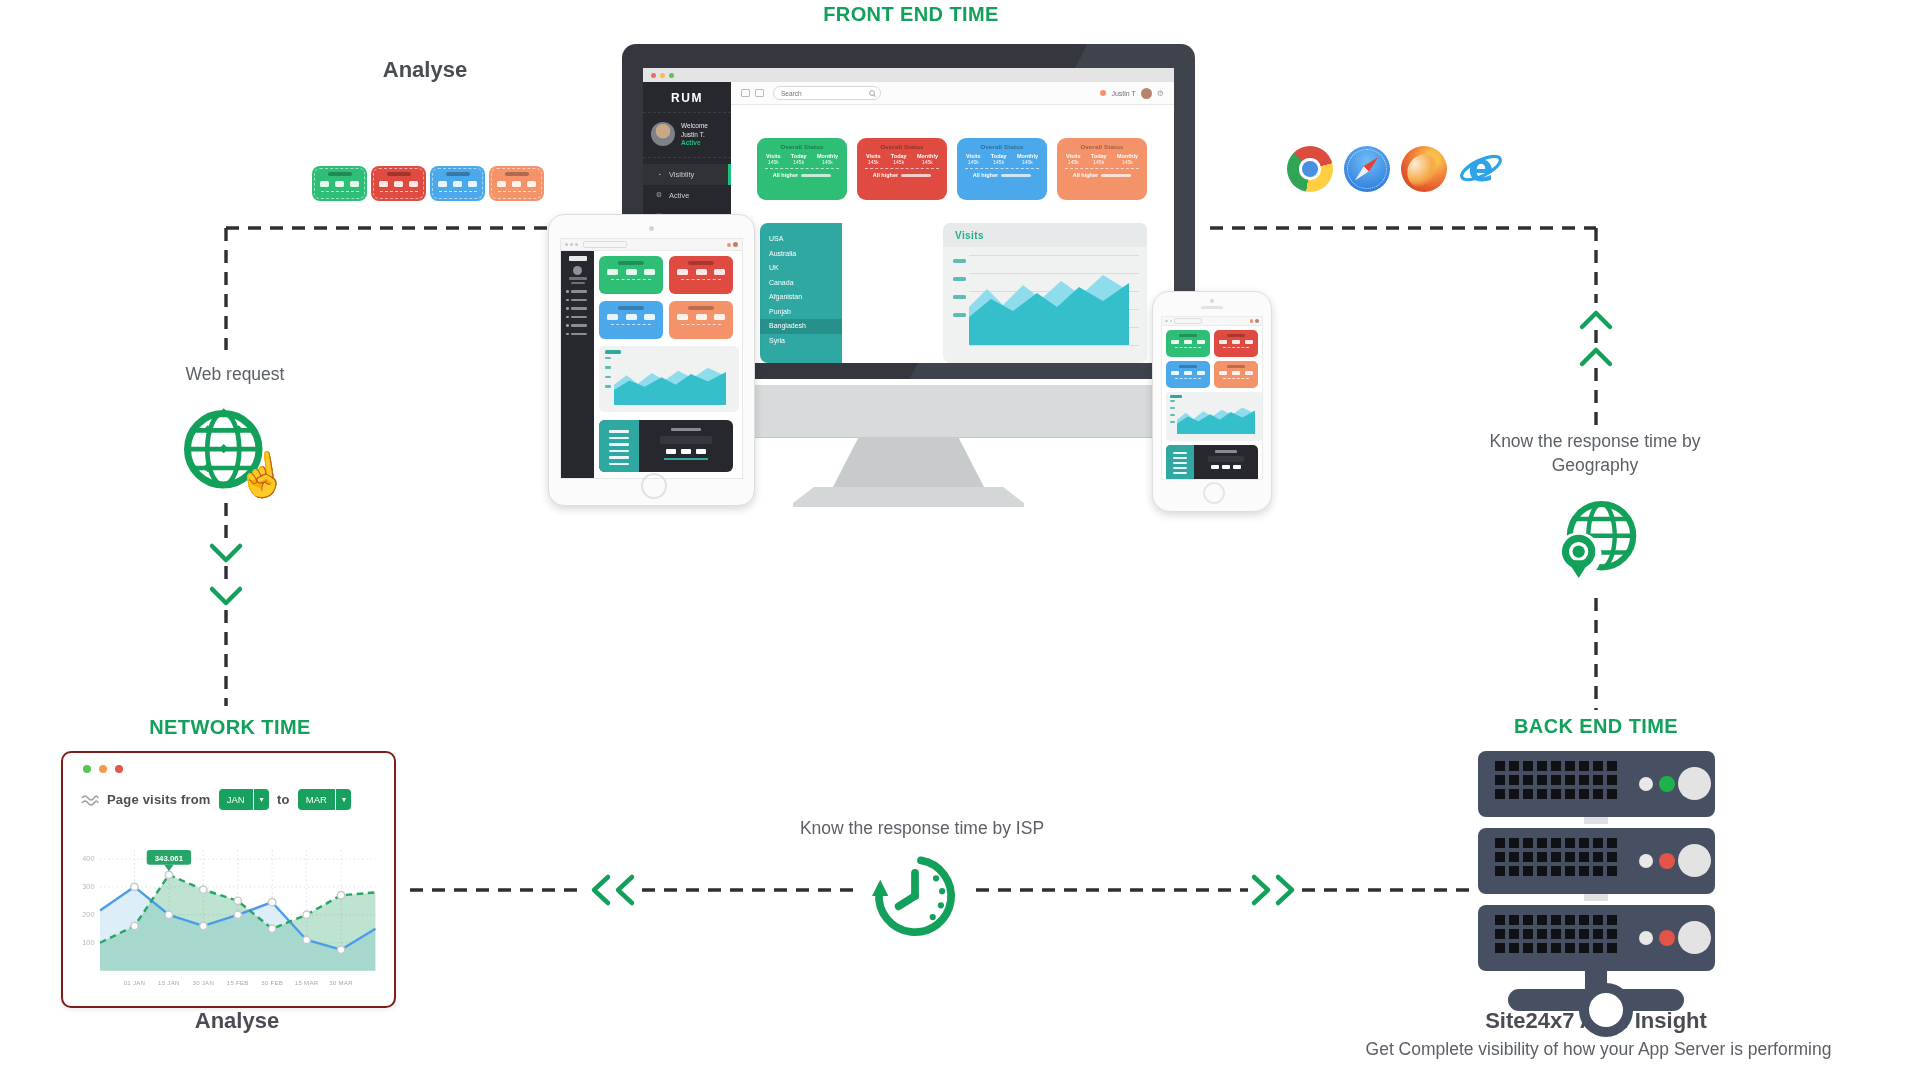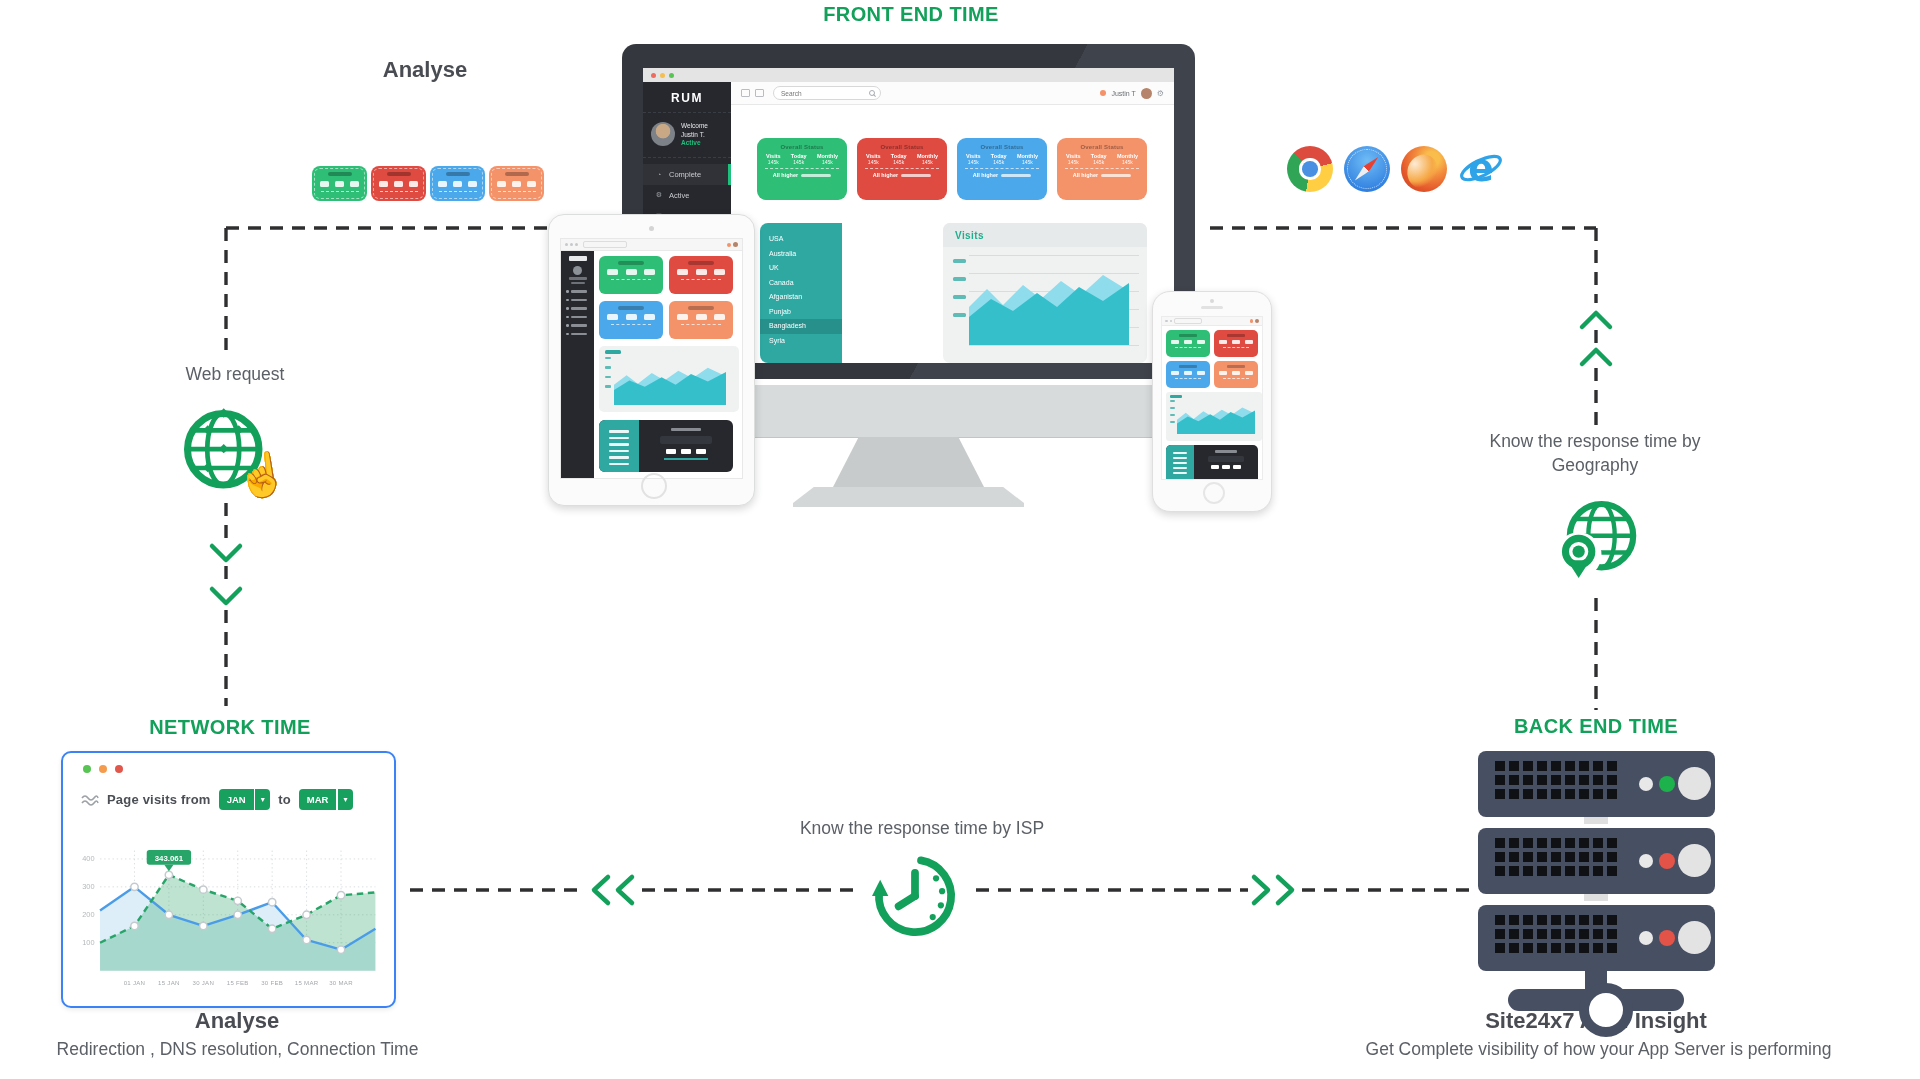--- a/index.html
+++ b/index.html
@@ -40,28 +40,28 @@
   .ic-firefox .fox{position:absolute;left:14%;top:20%;width:68%;height:72%;
      background:radial-gradient(circle at 32% 22%,#FDEBD4,#F6A947 52%,rgba(246,169,71,0) 72%);
      border-radius:58% 42% 55% 45%;transform:rotate(-14deg)}
   
   .handwrap{position:absolute;right:-8px;bottom:-6px;width:46px;height:52px}
   .handwrap span{position:absolute;left:0;top:0;font-size:42px;line-height:46px;transform:rotate(-8deg)}
   .hand-halo{color:#fff;-webkit-text-stroke:8px #fff}
   .hand-fg{color:#13A05A}
   
   .netwin{position:absolute;left:61px;top:751px;width:331px;height:253px;background:#fff;
-          border:2px solid #3b82f6;border-radius:10px;box-shadow:0 2px 5px rgba(0,0,0,.08);z-index:2}
+          border:2px solid #7f1d1d;border-radius:10px;box-shadow:0 2px 5px rgba(0,0,0,.08);z-index:2}
   .netwin .dots{position:absolute;left:20px;top:12px;display:flex;gap:8px}
   .netwin .dots i{width:8px;height:8px;border-radius:50%}
   .nd-g{background:#57C454}.nd-o{background:#F59B4E}.nd-r{background:#E2574C}
   .net-toolbar{position:absolute;left:18px;top:36px;display:flex;align-items:center;gap:8px}
   .net-label{font-size:13px;font-weight:700;color:#4B4F55;letter-spacing:.2px}
   .dd{display:inline-flex}
-  .dd .val{background:#17A05E;color:#fff;font-size:9.5px;font-weight:700;padding:5px 8px;border-radius:4px 0 0 4px}
+  .dd .val{background:#17A05E;color:#fff;font-size:9.5px;font-weight:400;padding:5px 8px;border-radius:4px 0 0 4px}
   .dd .chev{background:#17A05E;color:#fff;width:15px;border-radius:0 4px 4px 0;margin-left:1.5px;
             display:flex;align-items:center;justify-content:center;font-size:8px}
   
   .racks{position:absolute;left:1478px;top:751px;width:237px;z-index:2}
   .rack{position:relative;width:237px;height:66px;background:#474F63;border-radius:8px;margin-bottom:11px}
   .rtab{position:absolute;left:106px;width:24px;height:13px;background:#DFDFDF}
   .vents{position:absolute;left:17px;top:10px;display:grid;grid-template-columns:repeat(9,10px);
          grid-auto-rows:10px;gap:4px}
   .vents i{background:#101114;display:block}
   .rack .sc{position:absolute;right:62px;top:26px;width:14px;height:14px;border-radius:50%;background:#E8E8E8}
@@ -391,21 +391,21 @@
               <div class="avatar"></div>
               <div class="ptxt">
                 <div>Welcome</div>
                 <div>Justin T.</div>
                 <div class="act">Active</div>
               </div>
             </div>
             <div class="mmenu">
               <div class="mitem on">
                   <span class="mi">◔</span>
-                  <span>Complete</span>
+                  <span>Visiblity</span>
                 </div>
               <div class="mitem">
                   <span class="mi">⚙</span>
                   <span>Active</span>
                 </div>
               <div class="mitem">
                   <span class="mi">✉</span>
                   <span>Email</span>
                 </div>
               <div class="mitem">
@@ -842,21 +842,20 @@
       <text class="xlab" text-anchor="middle" y="152" id="net-xlab-4" x="212.25">30 FEB</text>
       <text class="xlab" text-anchor="middle" y="152" id="net-xlab-5" x="249.5">15 MAR</text>
       <text class="xlab" text-anchor="middle" y="152" id="net-xlab-6" x="286.75">30 MAR</text>
       <rect id="net-tip-rect" rx="3" fill="#27A468" x="76.5" y="5.302325581395351" width="48" height="16"></rect>
       <polygon id="net-tip-ptr" fill="#27A468" points="95.5,21.30232558139535 105.5,21.30232558139535 100.5,28.30232558139535"></polygon>
       <text id="net-tip-text" x="100.5" y="16.80232558139535">343.061</text>
     </svg>
   </div>
 
   <div class="t-title" style="left:137px;top:1008px;width:200px">Analyse</div>
-  <div class="t-body" style="left:5px;top:1038px;width:465px">Redirection , DNS resolution, Connection Time</div>
 
   <div class="racks">
     <div class="rtab" style="top:60px"></div>
     <div class="rtab" style="top:137px"></div>
     <div class="rack">
       <div class="vents">
           <i></i>
           <i></i>
           <i></i>
           <i></i>

